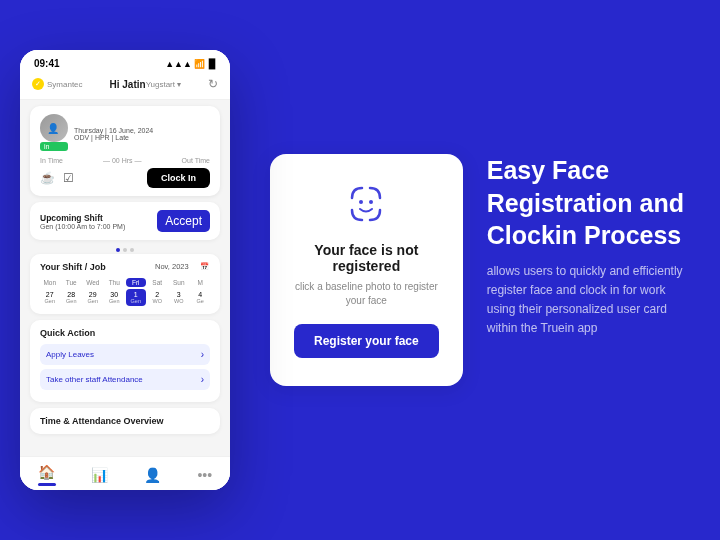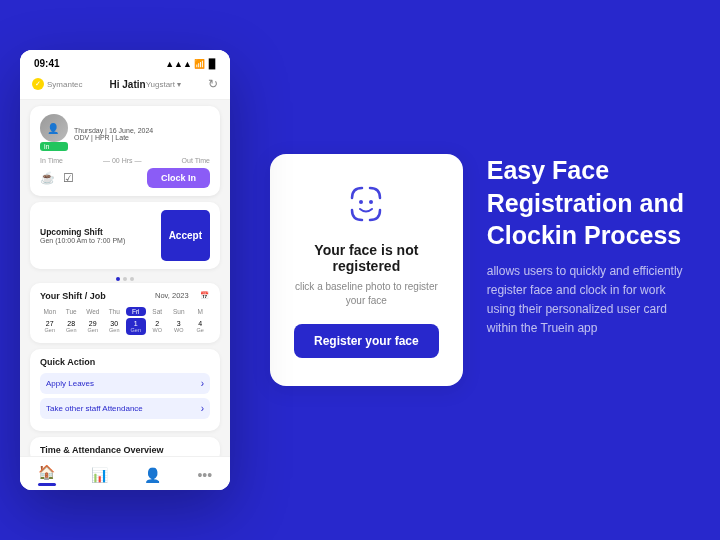--- a/index.html
+++ b/index.html
@@ -21,21 +21,21 @@
       justify-content: center;
       gap: 40px;
       width: 680px;
     }
 
     
     .phone-mockup {
       width: 210px;
       height: 440px;
       background: white;
-      border-radius: 12px;
+      border-radius: 18px;
       box-shadow: 0 20px 60px rgba(0,0,0,0.3);
       overflow: hidden;
       position: relative;
       flex-shrink: 0;
     }
 
     .phone-screen {
       width: 100%;
       height: 100%;
       background: #f5f5f5;
@@ -151,21 +151,21 @@
       display: flex;
       justify-content: space-between;
       align-items: center;
       margin-top: 4px;
     }
 
     .action-icons { display: flex; gap: 8px; align-items: center; }
     .action-icon { font-size: 12px; color: #666; }
 
     .clock-in-btn {
-      background: #8b5cf6;
+      background: #000000;
       color: white;
       border: none;
       border-radius: 6px;
       padding: 5px 14px;
       font-size: 9px;
       font-weight: 700;
       cursor: pointer;
     }
 
     
@@ -179,23 +179,23 @@
       justify-content: space-between;
       align-items: center;
     }
     .shift-label { font-size: 8.5px; font-weight: 700; color: #1a1a1a; }
     .shift-time { font-size: 7px; color: #555; }
     .accept-btn {
       background: #2828CC;
       color: white;
       border: none;
       border-radius: 5px;
-      padding: 20px 8px;
-      font-size: 10px;
-      font-weight: 700;
+      padding: 4px 8px;
+      font-size: 12px;
+      font-weight: 400;
       cursor: pointer;
     }
 
     .dot-indicators {
       display: flex; justify-content: center; gap: 3px; margin: 2px 0;
     }
     .dot { width: 4px; height: 4px; border-radius: 50%; background: #ccc; }
     .dot.active { background: #2828CC; }
 
     

